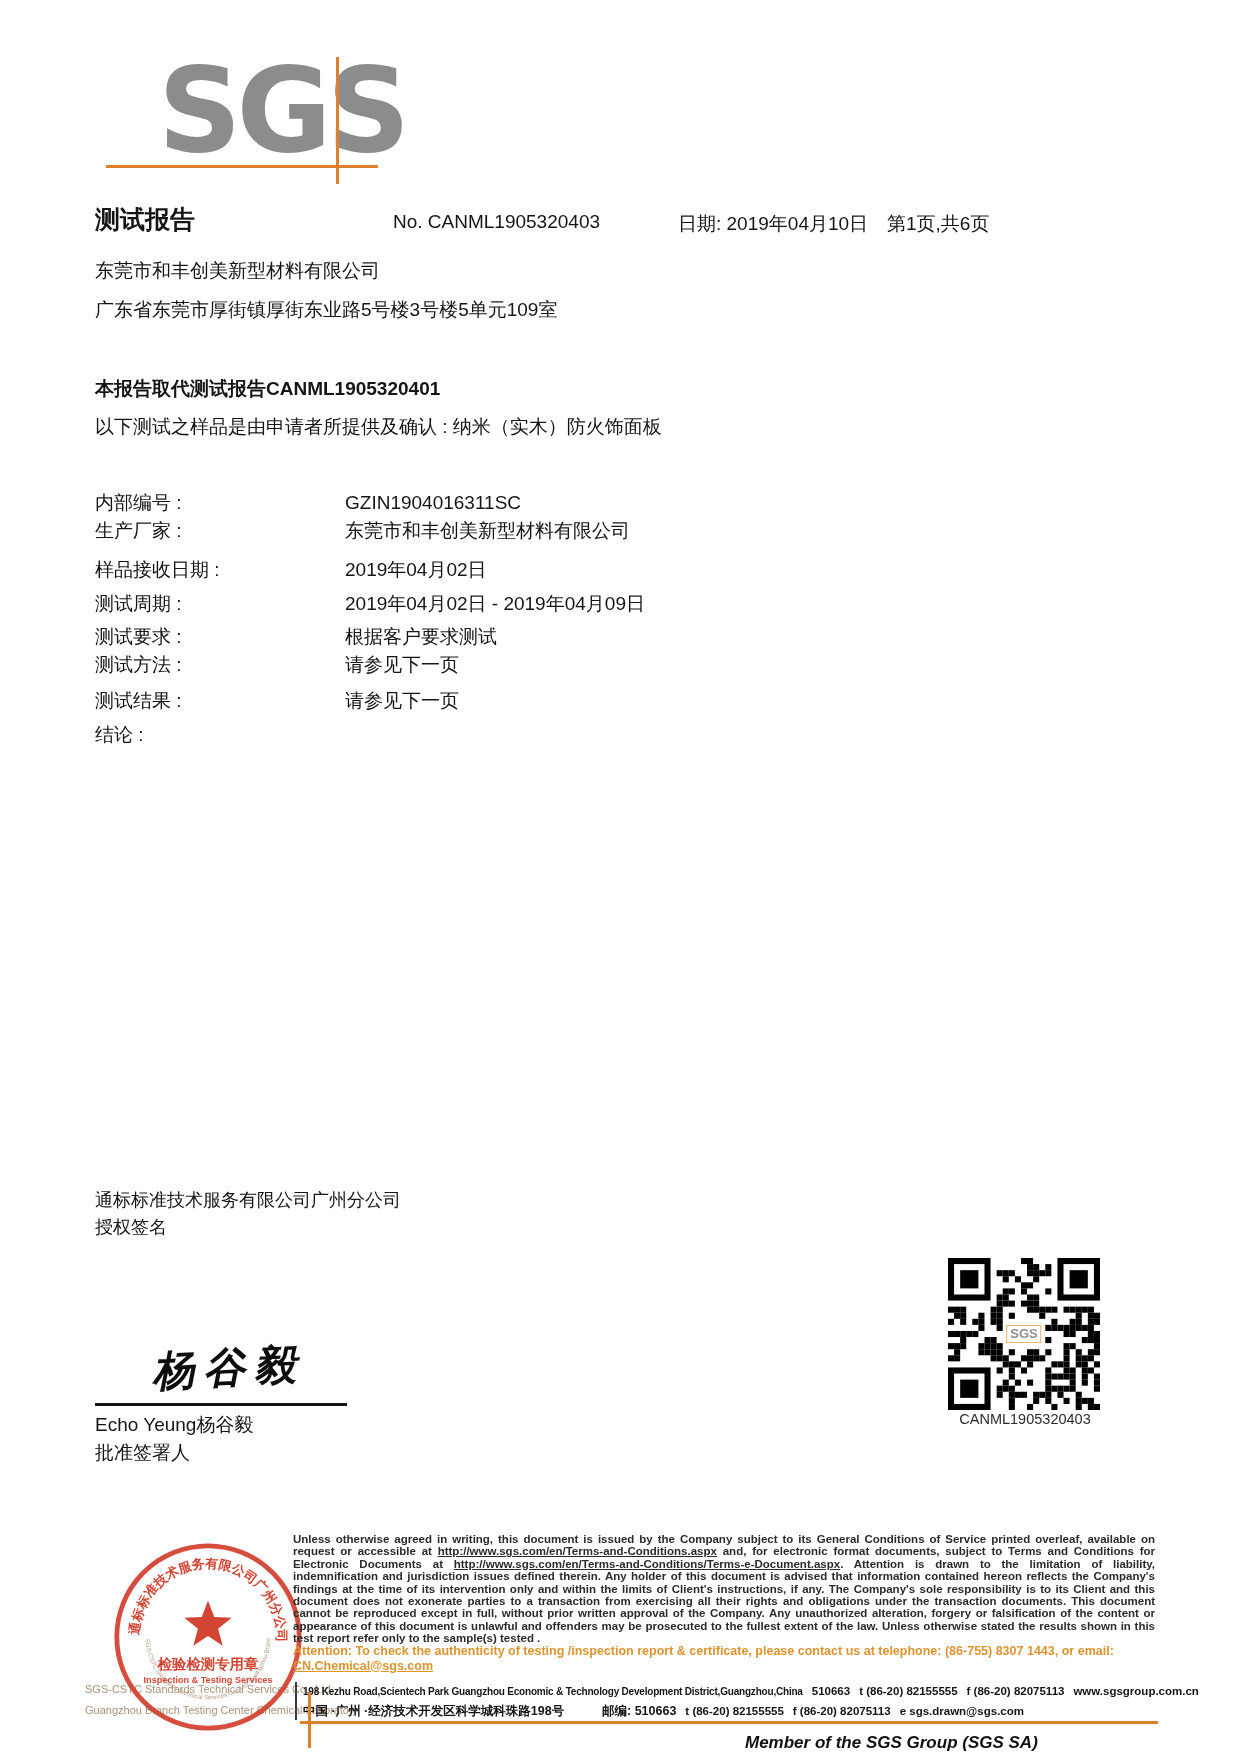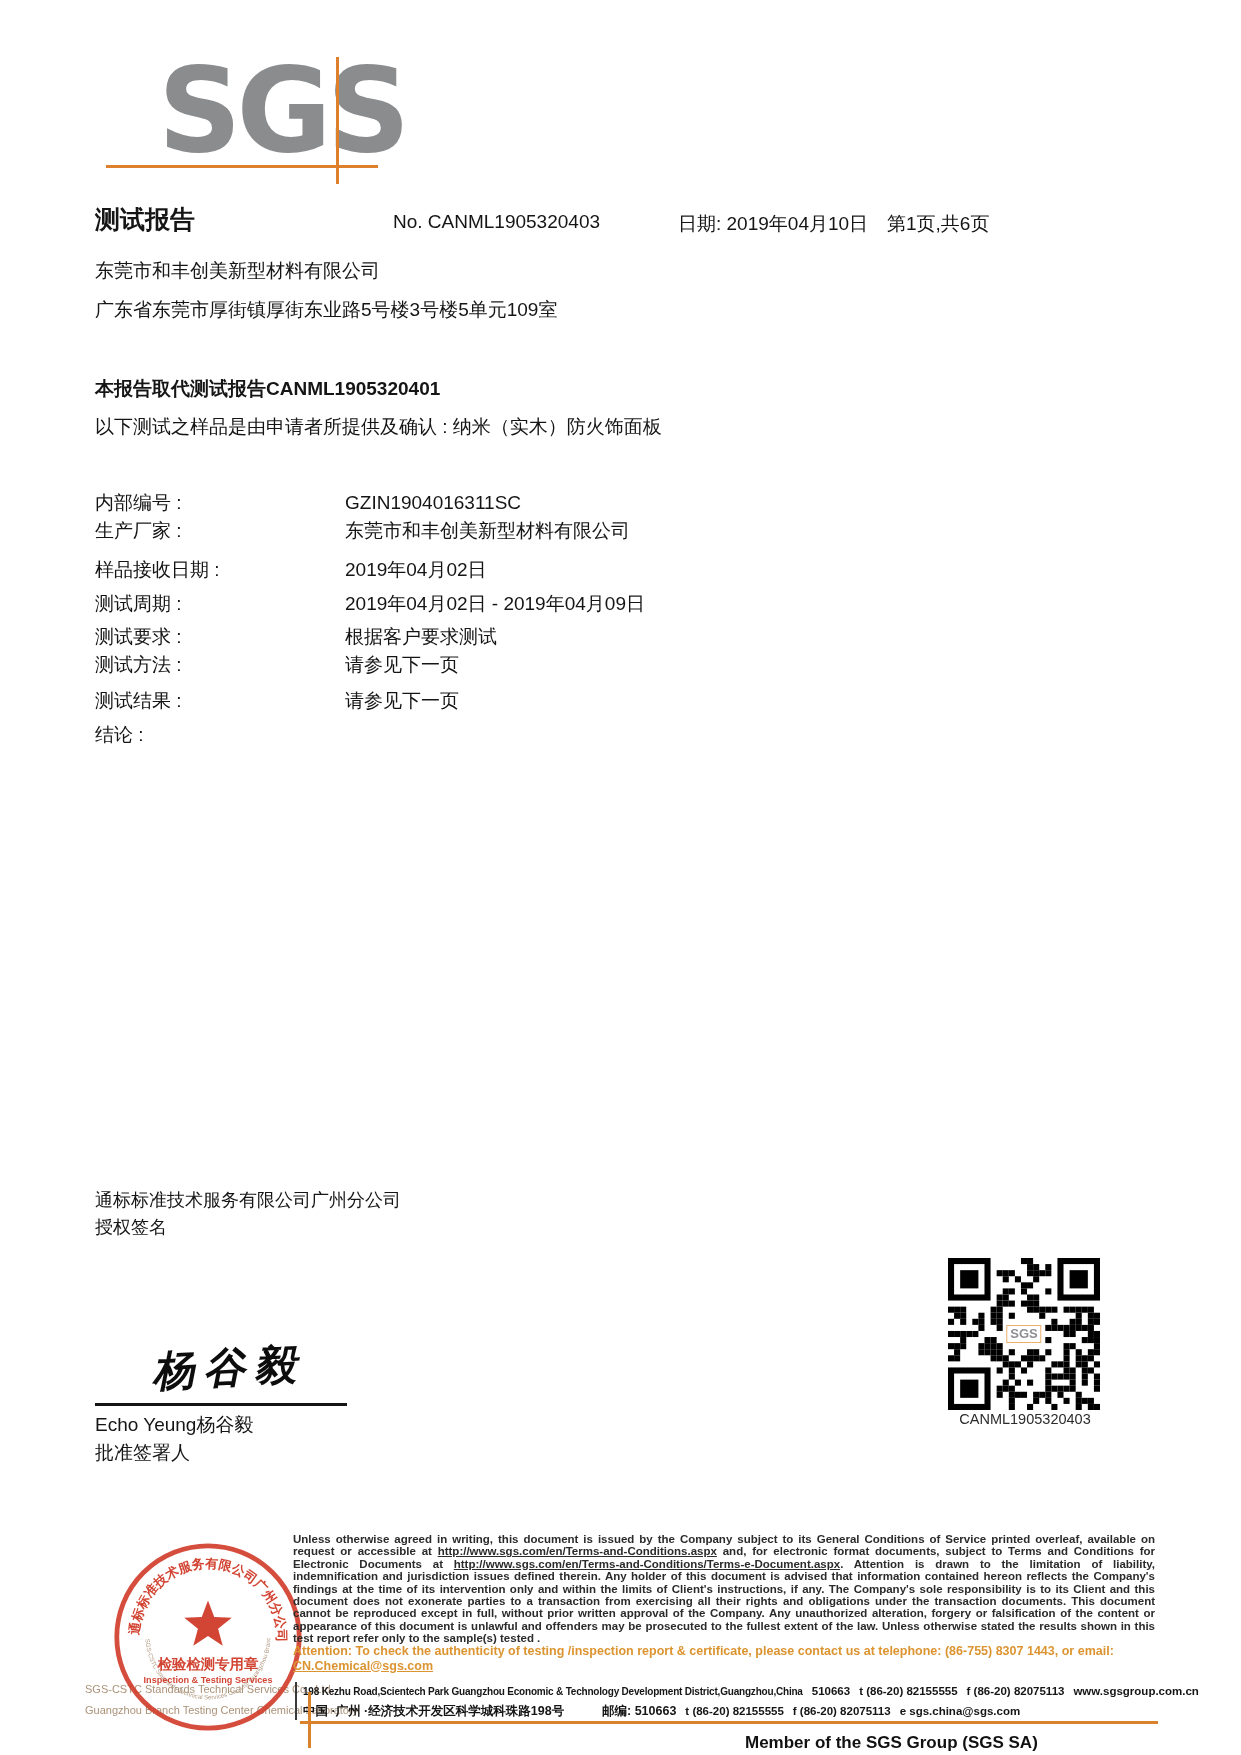--- a/index.html
+++ b/index.html
@@ -35,21 +35,21 @@
   .disclaimer{position:absolute;left:293px;top:1533px;width:862px;font-size:11.5px;line-height:12.4px;
               font-weight:700;color:#2b2b2b;text-align:justify;}
   .disclaimer .lnk{text-decoration:underline;}
   .attention{position:absolute;left:293px;top:1644px;width:862px;font-size:12.5px;line-height:14.5px;
              font-weight:700;color:#dc9431;}
   .attention .lnk{text-decoration:underline;}
   .f-line{position:absolute;left:303px;white-space:nowrap;display:flex;align-items:baseline;gap:9px;}
   .f-addr-en{font-size:10px;font-weight:600;letter-spacing:-0.2px;}
   .f-num{font-size:11.5px;font-weight:700;}
   .f-cn{font-size:12.5px;font-weight:700;}
-  .member{font-size:17px;font-weight:700;color:#111;}
+  .member{font-size:17px;font-weight:700;color:#111;font-style:italic;}
   .orange-rule{background:#d9822b;}
   .v-bar{background:#3a3a3a;width:2px;}
 </style>
 </head>
 <body>
 
 <div class="page">
 
   <div class="abs" style="left:0;top:0;">
     <div class="abs logo-text" style="left:158px;top:52px;">SGS</div>
@@ -336,19 +336,19 @@
     <span class="f-num">510663</span>
     <span class="f-num">t (86-20) 82155555</span>
     <span class="f-num">f (86-20) 82075113</span>
     <span class="f-num">www.sgsgroup.com.cn</span>
   </div>
   <div class="f-line" style="top:1703px;">
     <span class="f-cn" style="width:290px;display:inline-block;">中国 ·广州 ·经济技术开发区科学城科珠路198号</span>
     <span class="f-cn">邮编: 510663</span>
     <span class="f-num">t (86-20) 82155555</span>
     <span class="f-num">f (86-20) 82075113</span>
-    <span class="f-num">e  sgs.china@sgs.com</span>
+    <span class="f-num">e  sgs.drawn@sgs.com</span>
   </div>
   <div class="abs orange-rule" style="left:300px;top:1721px;width:858px;height:3px;"></div>
   <div class="abs orange-rule" style="left:308px;top:1692px;width:3px;height:56px;"></div>
   <div class="abs member" style="left:745px;top:1733px;">Member of the SGS Group (SGS SA)</div>
 
 </div>
 
 </body></html>

